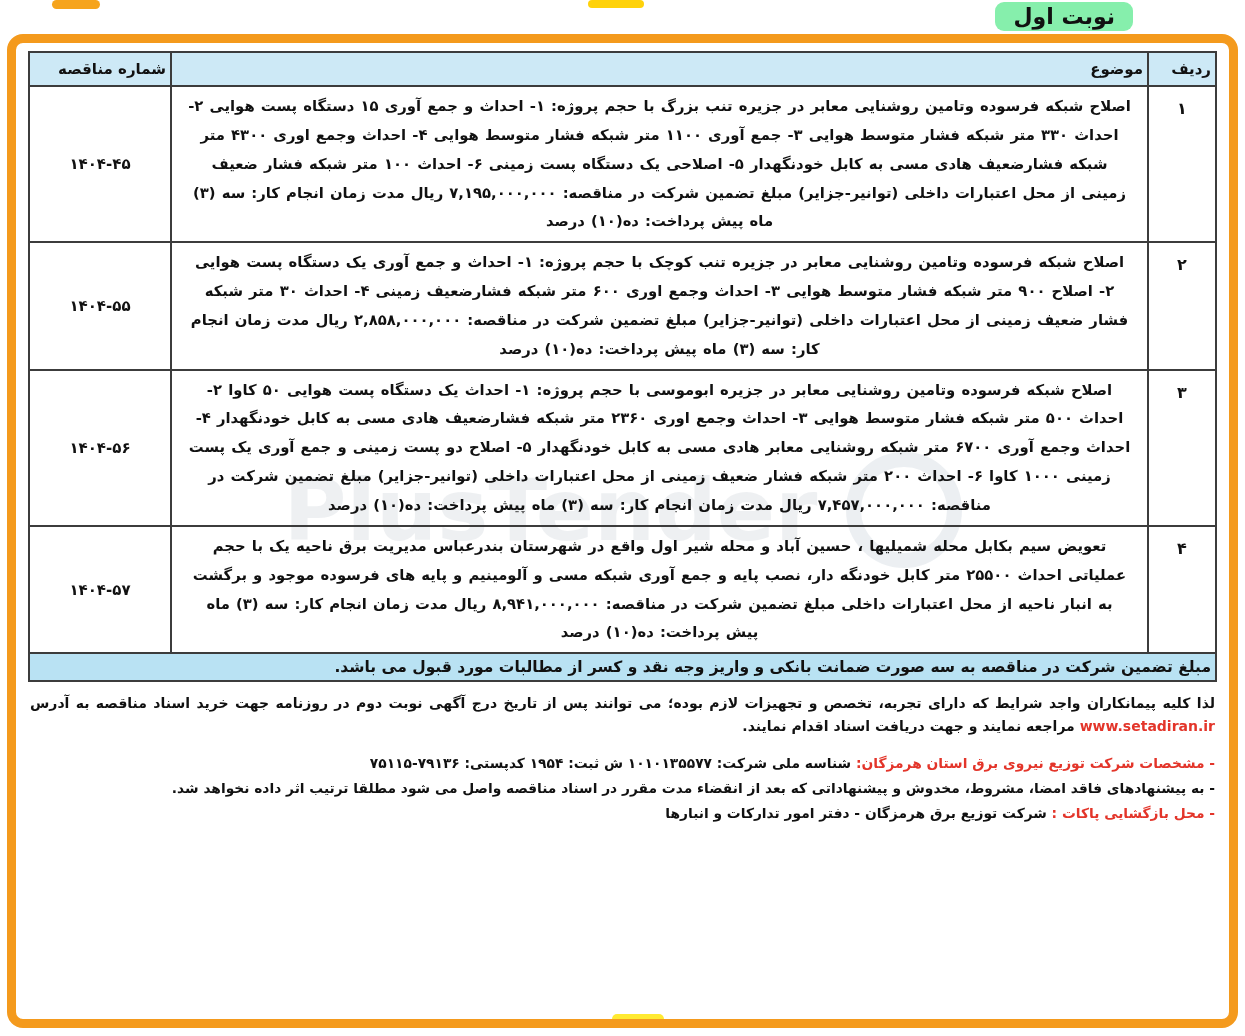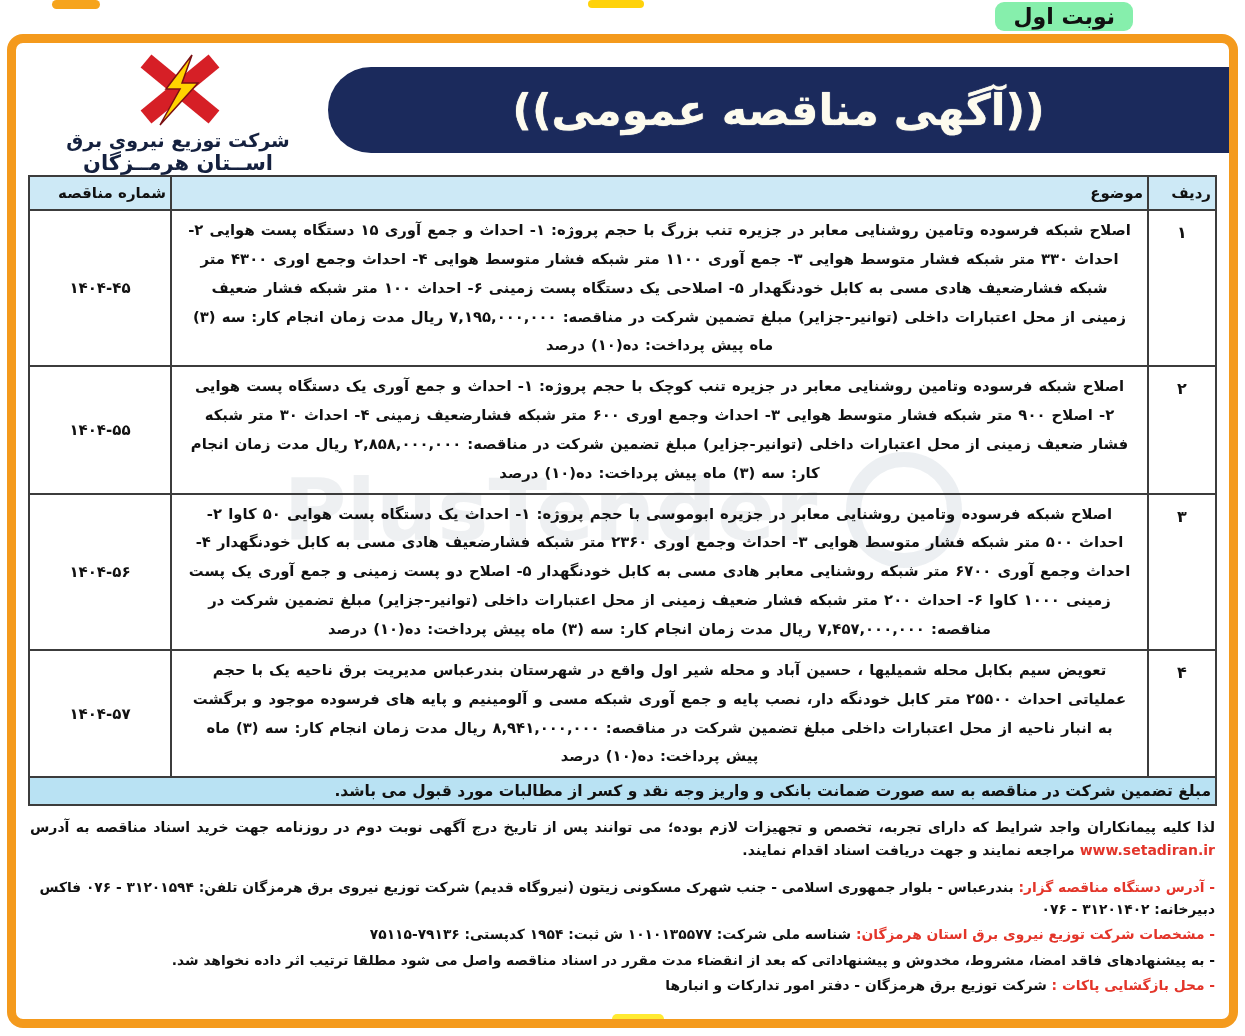--- a/index.html
+++ b/index.html
@@ -83,34 +83,20 @@
 
 <div class="edition">نوبت اول</div>
 
 <div class="watermark">
   <div class="ring"></div>
   <div class="wm-text">PlusTender</div>
 </div>
 
 <div class="frame">
 
-  <div class="header">
-    <div class="banner">
-      <span class="banner-title">((آگهی مناقصه عمومی))</span>
-    </div>
-    <div class="logo">
-      <svg width="92" height="74" viewBox="0 0 92 74">
-        <path d="M14 8 L82 64" stroke="#d61f26" stroke-width="17" fill="none"></path>
-        <path d="M82 8 L14 64" stroke="#d61f26" stroke-width="17" fill="none"></path>
-        <polygon points="60,2 34,36 48,36 28,72 66,30 50,30" fill="#ffd400" stroke="#7a1013" stroke-width="1.5"></polygon>
-      </svg>
-      <div class="logo-l1">شرکت توزیع نیروی برق</div>
-      <div class="logo-l2">اســتان هرمــزگان</div>
-    </div>
-  </div>
 
 
   <table class="tender-table">
     <thead>
       <tr>
         <th class="radif">ردیف</th>
         <th>موضوع</th>
         <th class="tno">شماره مناقصه</th>
       </tr>
     </thead>
@@ -138,19 +124,18 @@
       </tbody>
     <tfoot>
       <tr>
         <td colspan="3" class="guarantee">مبلغ تضمین شرکت در مناقصه به سه صورت ضمانت بانکی و واریز وجه نقد و کسر از مطالبات مورد قبول می باشد.</td>
       </tr>
     </tfoot>
   </table>
 
   <div class="footer">
       <p class="fline justify"><span>لذا کلیه پیمانکاران واجد شرایط که دارای تجربه، تخصص و تجهیزات لازم بوده؛ می توانند پس از تاریخ درج آگهی نوبت دوم در روزنامه جهت خرید اسناد مناقصه به آدرس </span><span class="red ltr">www.setadiran.ir</span><span> مراجعه نمایند و جهت دریافت اسناد اقدام نمایند.</span></p>
-      <p class="fline"><span class="red">- آدرس دستگاه مناقصه گزار: </span><span>بندرعباس - بلوار جمهوری اسلامی - جنب شهرک مسکونی زیتون (نیروگاه قدیم) شرکت توزیع نیروی برق هرمزگان تلفن: ۳۱۲۰۱۵۹۴ - ۰۷۶ فاکس دبیرخانه: ۳۱۲۰۱۴۰۲ - ۰۷۶</span></p>
       <p class="fline"><span class="red">- مشخصات شرکت توزیع نیروی برق استان هرمزگان: </span><span>شناسه ملی شرکت: ۱۰۱۰۱۳۵۵۷۷ ش ثبت: ۱۹۵۴ کدپستی: ۷۹۱۳۶-۷۵۱۱۵</span></p>
       <p class="fline"><span>- به پیشنهادهای فاقد امضا، مشروط، مخدوش و پیشنهاداتی که بعد از انقضاء مدت مقرر در اسناد مناقصه واصل می شود مطلقا ترتیب اثر داده نخواهد شد.</span></p>
       <p class="fline"><span class="red">- محل بازگشایی پاکات : </span><span>شرکت توزیع برق هرمزگان - دفتر امور تدارکات و انبارها</span></p>
     </div>
 
 </div>
 
 </body></html>

